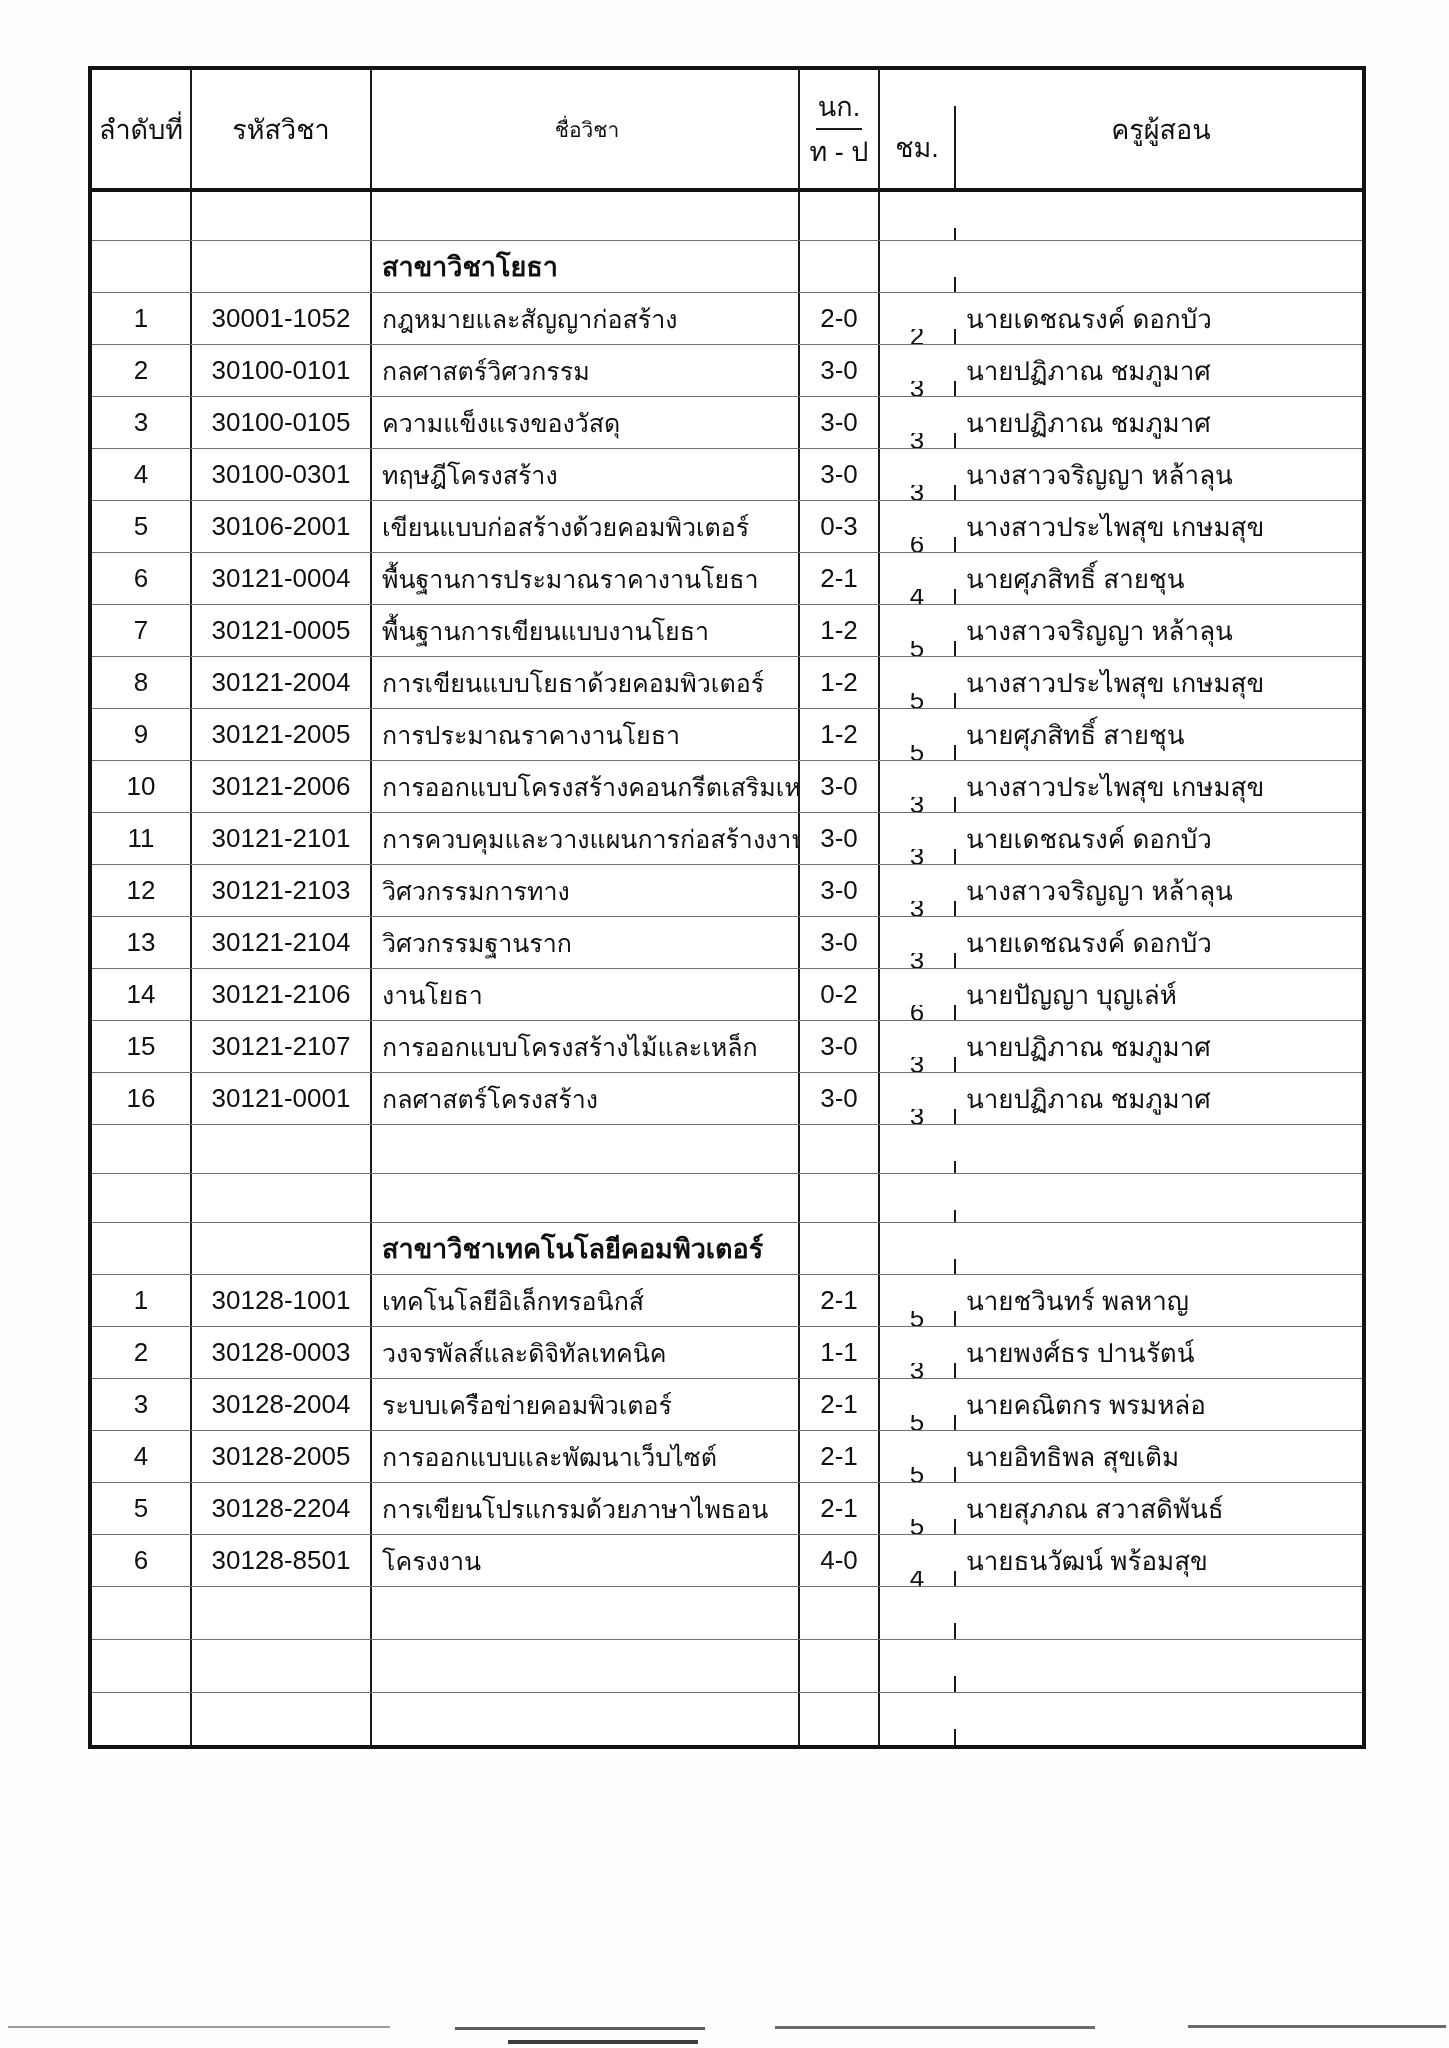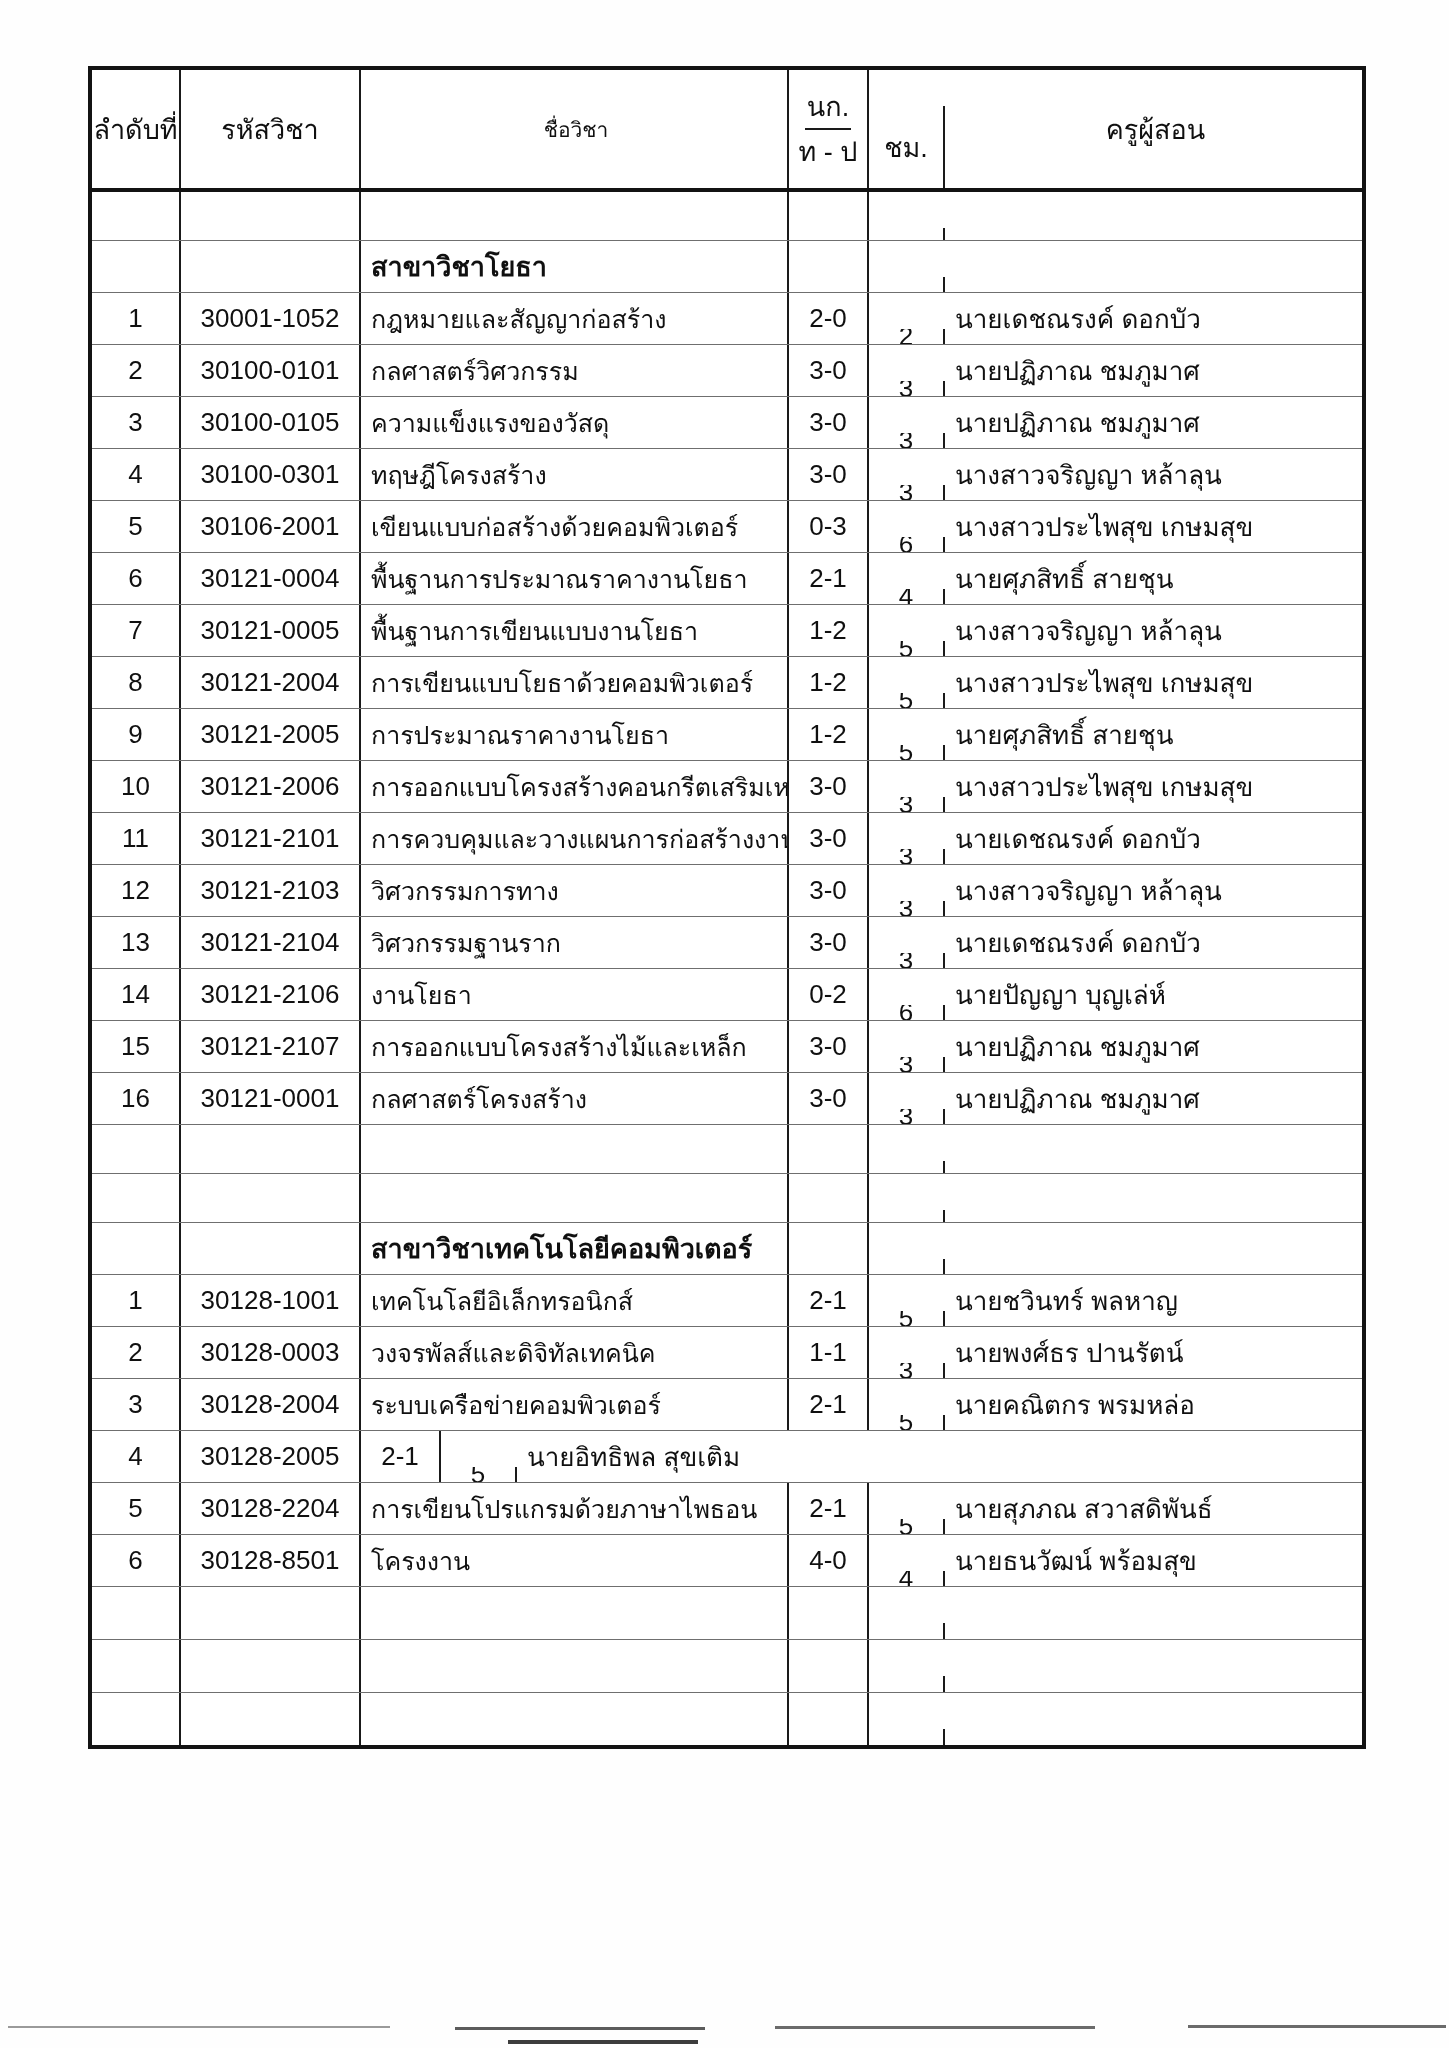--- a/index.html
+++ b/index.html
@@ -32,21 +32,21 @@
   .blank-end{height:53px;}
 
   .cell{
     box-sizing:border-box;
     border-right:2px solid #1a1a1a;
     display:flex;align-items:center;justify-content:center;
     font-size:26px;color:#101010;
     white-space:nowrap;overflow:hidden;
   }
   .cell:last-child{border-right:none;}
-  .c-no{width:89px;}
+  .c-no{width:100px;}
   .c-code{width:180px;}
   .c-name{width:428px;justify-content:flex-start;padding:0 6px 0 10px;font-size:25px;}
   .c-credit{width:80px;}
   .c-hours{width:76px;margin-top:36px;}
   .c-teacher{flex:1;justify-content:flex-start;padding:0 6px 0 10px;}
 
   .h-cell{font-size:27px;}
   .h-credit{flex-direction:column;padding:16px;align-items:stretch;}
   .h-credit-top{
     height:68px;box-sizing:border-box;
@@ -276,20 +276,21 @@
           <div class="cell c-no">3</div>
           <div class="cell c-code">30128-2004</div>
           <div class="cell c-name">ระบบเครือข่ายคอมพิวเตอร์</div>
           <div class="cell c-credit">2-1</div>
           <div class="cell c-hours">5</div>
           <div class="cell c-teacher">นายคณิตกร  พรมหล่อ</div>
         </div>
         <div class="row course-row">
           <div class="cell c-no">4</div>
           <div class="cell c-code">30128-2005</div>
+          <div class="cell c-name">การออกแบบและพัฒนาเว็บไซต์</div>
           <div class="cell c-credit">2-1</div>
           <div class="cell c-hours">5</div>
           <div class="cell c-teacher">นายอิทธิพล  สุขเติม</div>
         </div>
         <div class="row course-row">
           <div class="cell c-no">5</div>
           <div class="cell c-code">30128-2204</div>
           <div class="cell c-name">การเขียนโปรแกรมด้วยภาษาไพธอน</div>
           <div class="cell c-credit">2-1</div>
           <div class="cell c-hours">5</div>

